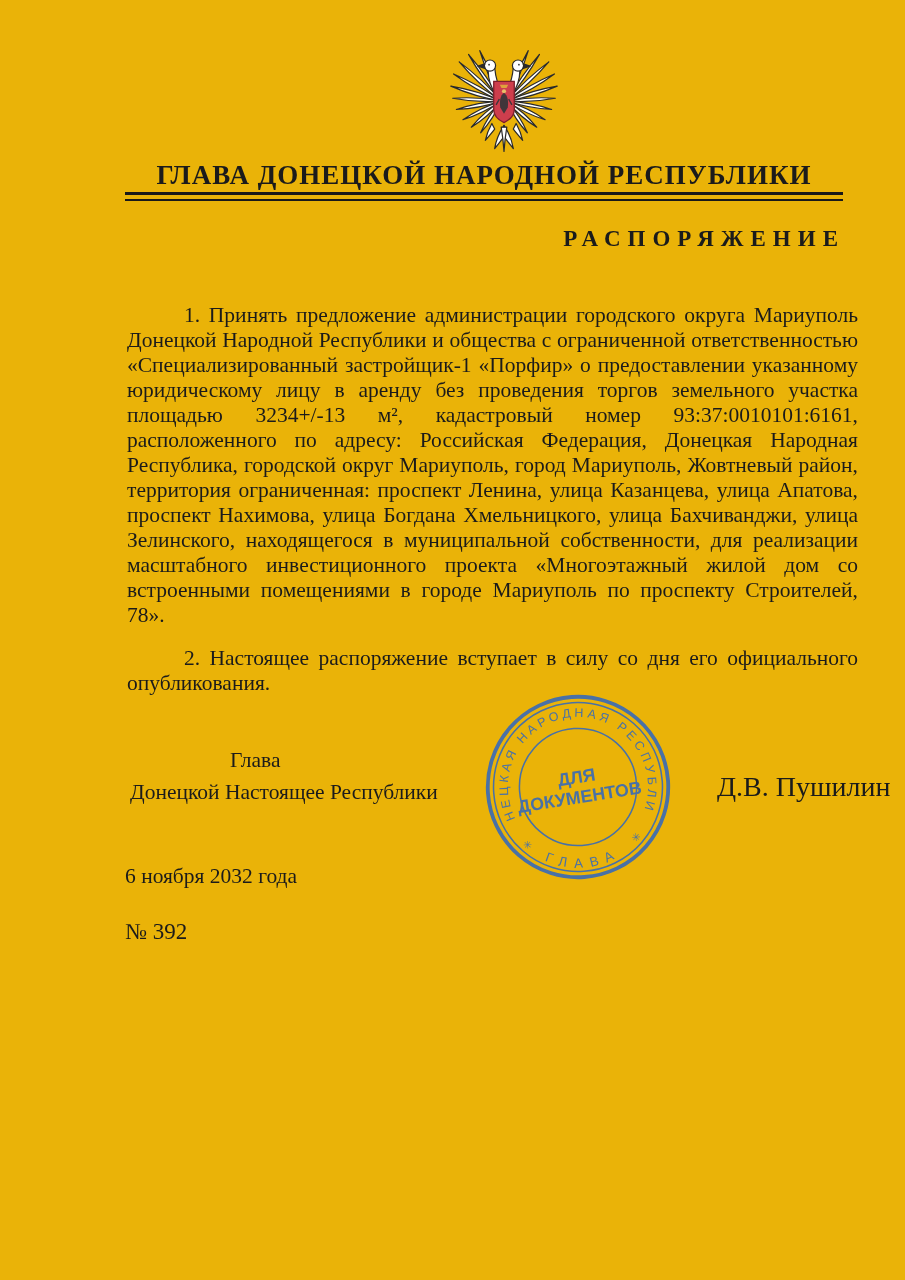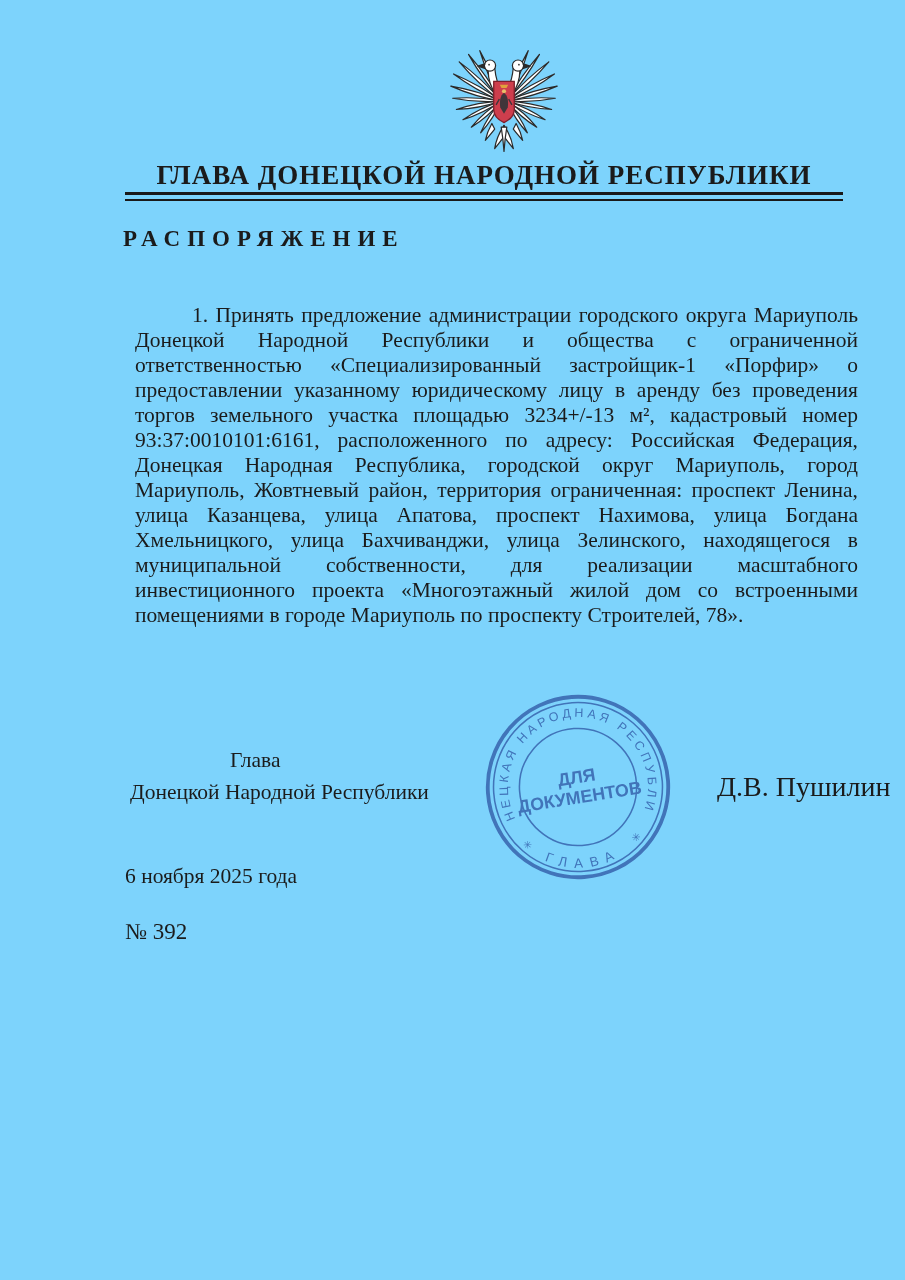--- a/index.html
+++ b/index.html
@@ -1,20 +1,20 @@
 <!DOCTYPE html>
 <html><head>
 <meta charset="utf-8">
 <style>
   html,body{margin:0;padding:0;background:#e8e8e8;}
   .page{
     position:relative;
     width:905px;height:1280px;
     margin:0 auto;
-    background:#7dd3fc;
+    background:#eab308;
     overflow:hidden;
     font-family:"Liberation Serif", serif;
     color:#1b1b1b;
   }
   
   .emblem{
     position:absolute; left:448px; top:42px; width:112px; height:120px;
   }
   .emblem svg{width:100%;height:100%;}
   .authority{
@@ -23,32 +23,32 @@
     font-weight:bold; font-size:27px; letter-spacing:1px;
     white-space:nowrap;
   }
   .rule{
     position:absolute; left:125px; top:192px; width:718px; height:4px;
     border-top:3px solid #191919;
     border-bottom:2px solid #191919;
   }
   .doc-type{
     position:absolute; left:123px; top:226px; width:722px;
-    text-align:left;
+    text-align:right;
     font-weight:bold; font-size:23px; letter-spacing:7px;
     white-space:nowrap;
   }
   
   .body-text{
     position:absolute; left:127px; top:303px; width:731px;
     font-size:21.5px; line-height:25px;
     text-align:justify;
   }
   .body-text p{
-    margin:0 0 18px 8px;
+    margin:0 0 18px 0;
     text-indent:57px;
   }
   
   .sig-left{
     position:absolute; left:130px; top:744px; width:320px;
     font-size:21.5px; line-height:32px;
   }
   .sig-left .sig-line1{padding-left:100px;}
   .sig-name{
     position:absolute; left:717px; top:771px;
@@ -118,25 +118,26 @@
       <path d="M55 60 L51.5 66 M65 60 L68.5 66" stroke="#40353a" stroke-width="1.5" fill="none"></path>
     </svg>
   </div>
 
   <div class="authority">ГЛАВА ДОНЕЦКОЙ НАРОДНОЙ РЕСПУБЛИКИ</div>
   <div class="rule"></div>
   <div class="doc-type">РАСПОРЯЖЕНИЕ</div>
 
   <div class="body-text">
     <p>1. Принять предложение администрации городского округа Мариуполь Донецкой Народной Республики и общества с ограниченной ответственностью «Специализированный застройщик-1 «Порфир» о предоставлении указанному юридическому лицу в аренду без проведения торгов земельного участка площадью 3234+/-13 м², кадастровый номер 93:37:0010101:6161, расположенного по адресу: Российская Федерация, Донецкая Народная Республика, городской округ Мариуполь, город Мариуполь, Жовтневый район, территория ограниченная: проспект Ленина, улица Казанцева, улица Апатова, проспект Нахимова, улица Богдана Хмельницкого, улица Бахчиванджи, улица Зелинского, находящегося в муниципальной собственности, для реализации масштабного инвестиционного проекта «Многоэтажный жилой дом со встроенными помещениями в городе Мариуполь по проспекту Строителей, 78».</p>
+    <p>2. Настоящее распоряжение вступает в силу со дня его официального опубликования.</p>
   </div>
 
   <div class="sig-left">
     <div class="sig-line1">Глава</div>
-    <div>Донецкой Народной Республики</div>
+    <div>Донецкой Настоящее Республики</div>
   </div>
   <div class="sig-name">Д.В. Пушилин</div>
 
   <div class="stamp">
     <svg viewBox="0 0 200 200" xmlns="http://www.w3.org/2000/svg">
       <g fill="none">
         <circle cx="100" cy="100" r="94" stroke-width="4" stroke="#3c6cb4"></circle>
         <circle cx="100" cy="100" r="88" stroke-width="1.6" stroke="#3c6cb4"></circle>
         <circle cx="100" cy="100" r="61" stroke-width="1.6" stroke="#3c6cb4"></circle>
       </g>
@@ -158,16 +159,16 @@
           <textPath href="#arcBottom" startOffset="91%" text-anchor="middle">✳</textPath>
         </text>
         <g transform="rotate(-5 100 100)">
           <text x="100" y="96" text-anchor="middle" font-size="18.5" font-weight="bold">ДЛЯ</text>
           <text x="100" y="117" text-anchor="middle" font-size="18.5" font-weight="bold">ДОКУМЕНТОВ</text>
         </g>
       </g>
     </svg>
   </div>
 
-  <div class="doc-date">6 ноября 2025 года</div>
+  <div class="doc-date">6 ноября 2032 года</div>
   <div class="doc-number">№ 392</div>
 
 </div>
 
 </body></html>

